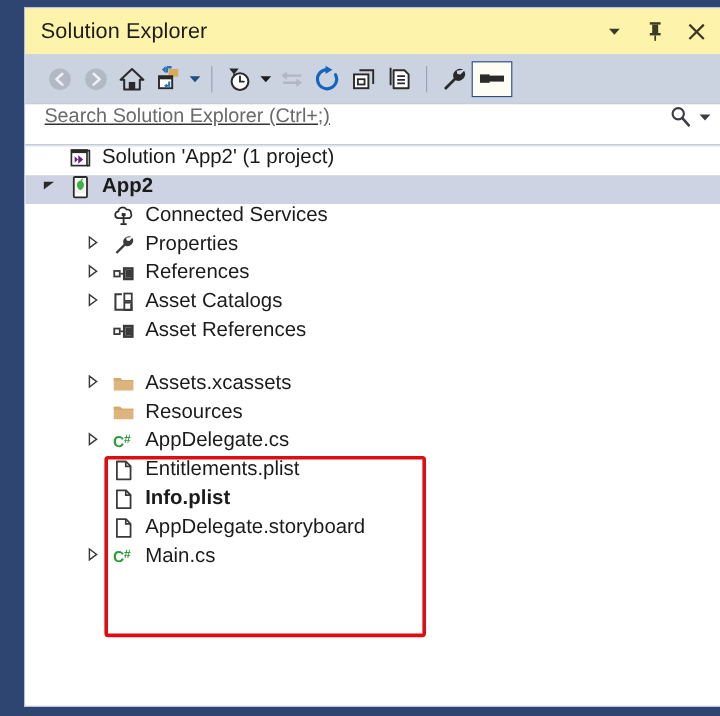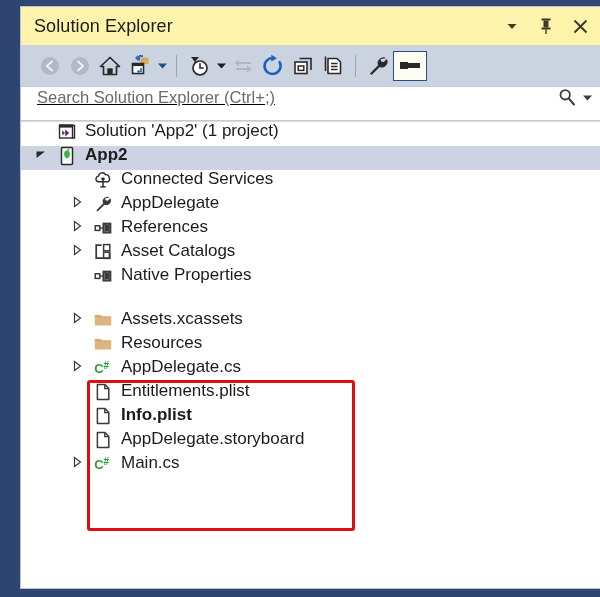--- a/index.html
+++ b/index.html
@@ -278,21 +278,21 @@
           <svg width="12" height="12" viewBox="0 0 12 12">
             <polygon points="3.5,1.5 9.5,6 3.5,10.5" fill="none" stroke="#3a3a3a" stroke-width="1.2"></polygon>
           </svg>
         </span>
         <span style="width: 8px; flex: 0 0 8px;"></span>
         <span class="icon">
           <svg width="20" height="20" viewBox="0 0 24 24">
             <path d="M20 4.2 a5.6 5.6 0 0 0 -7.9 7.1 L4 19.4 l1.6 1.6 l8.1 -8.1 a5.6 5.6 0 0 0 7.1 -7.9 l-3.1 3.1 l-2.6 -0.5 l-0.5 -2.6 Z" fill="#3a3a3a"></path>
           </svg>
         </span>
-        <span class="label">AppDelegate</span>
+        <span class="label">Properties</span>
       </div>
       <div class="row" style="padding-left: 48px;">
         <span class="expander">
           <svg width="12" height="12" viewBox="0 0 12 12">
             <polygon points="3.5,1.5 9.5,6 3.5,10.5" fill="none" stroke="#3a3a3a" stroke-width="1.2"></polygon>
           </svg>
         </span>
         <span style="width: 8px; flex: 0 0 8px;"></span>
         <span class="icon">
           <svg width="20" height="20" viewBox="0 0 20 20">
@@ -328,21 +328,21 @@
         <span class="icon">
           <svg width="20" height="20" viewBox="0 0 20 20">
             <rect x="2.2" y="7.8" width="4.6" height="4.6" fill="#ffffff" stroke="#3a3a3a" stroke-width="1.5"></rect>
             <rect x="7.2" y="9.4" width="2.6" height="1.4" fill="#3a3a3a"></rect>
             <rect x="10.2" y="5.4" width="7.4" height="9.4" fill="#3a3a3a"></rect>
             <rect x="11.6" y="6.8" width="4.6" height="6.6" fill="#ffffff"></rect>
             <rect x="10.2" y="5.4" width="7.4" height="9.4" fill="none" stroke="#3a3a3a" stroke-width="1.5"></rect>
             <rect x="11.6" y="6.8" width="4.6" height="6.6" fill="#3a3a3a"></rect>
           </svg>
         </span>
-        <span class="label">Native Properties</span>
+        <span class="label">Asset References</span>
       </div>
       <div class="row" style="padding-left: 48px; margin-top: 20px;">
         <span class="expander">
           <svg width="12" height="12" viewBox="0 0 12 12">
             <polygon points="3.5,1.5 9.5,6 3.5,10.5" fill="none" stroke="#3a3a3a" stroke-width="1.2"></polygon>
           </svg>
         </span>
         <span style="width: 8px; flex: 0 0 8px;"></span>
         <span class="icon">
           <svg width="20" height="20" viewBox="0 0 20 20">

